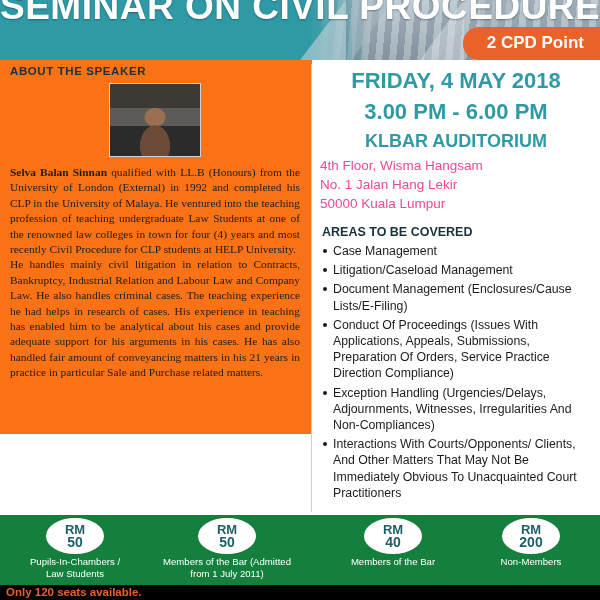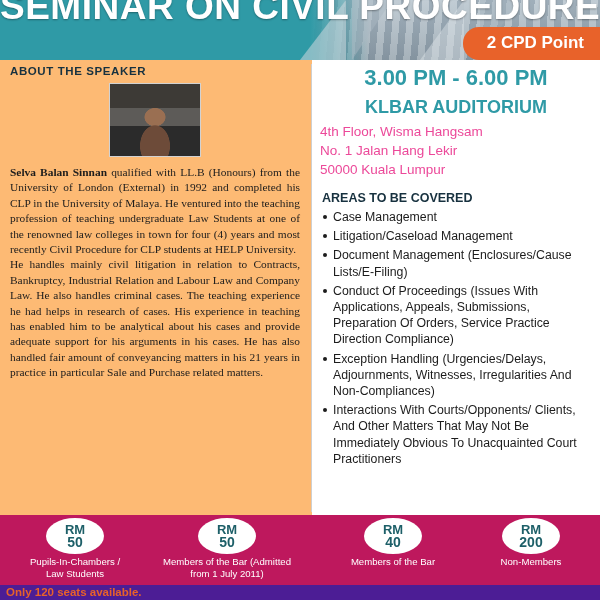--- a/index.html
+++ b/index.html
@@ -78,22 +78,22 @@
     border-top-left-radius: 16px;
     border-bottom-left-radius: 16px;
     z-index: 6;
   }
 
   
   .left-col {
     position: absolute;
     left: 0; top: 60px;
     width: 312px;
-    height: 455px;
-    background: #fdba74;
+    height: 374px;
+    background: #f97316;
     padding: 0 10px 0 8px;
     box-sizing: border-box;
   }
   .about-heading {
     font-size: 11.5px;
     font-weight: bold;
     color: #17313f;
     letter-spacing: 0.6px;
     margin: 5px 0 6px 2px;
   }
@@ -181,21 +181,21 @@
     height: 448px;
     background: #cfcfcf;
   }
 
   
   .fees-bar {
     position: absolute;
     left: 0; top: 515px;
     width: 600px;
     height: 70px;
-    background: #be185d;
+    background: #15803d;
   }
   .fee {
     position: absolute;
     top: 0;
     width: 150px;
     height: 70px;
     text-align: center;
     color: #ffffff;
   }
   .fee .oval {
@@ -223,21 +223,21 @@
   .fee-2 { left: 142px; width: 170px; }
   .fee-3 { left: 318px; }
   .fee-4 { left: 462px; width: 138px; }
 
   
   .footer {
     position: absolute;
     left: 0; top: 585px;
     width: 600px;
     height: 15px;
-    background: #4c1d95;
+    background: #000000;
     color: #e8622a;
     font-size: 11.5px;
     font-weight: bold;
     line-height: 15px;
     padding-left: 6px;
     box-sizing: border-box;
   }
   .footer .seats { color: #e8622a; }
 </style>
 </head>
@@ -259,20 +259,21 @@
   <div class="speaker-photo"></div>
   <div class="bio">
     <p><span class="name">Selva Balan Sinnan</span><span> qualified with LL.B (Honours) from the University of London (External) in 1992 and completed his CLP in the University of Malaya. He ventured into the teaching profession of teaching undergraduate Law Students at one of the renowned law colleges in town for four (4) years and most recently Civil Procedure for CLP students at HELP University.</span></p>
     <p>He handles mainly civil litigation in relation to Contracts, Bankruptcy, Industrial Relation and Labour Law and Company Law. He also handles criminal cases. The teaching experience he had helps in research of cases. His experience in teaching has enabled him to be analytical about his cases and provide adequate support for his arguments in his cases. He has also handled fair amount of conveyancing matters in his 21 years in practice in particular Sale and Purchase related matters.</p>
   </div>
 </div>
 
 <div class="col-divider"></div>
 
 <div class="right-col">
+  <div class="ev-date">FRIDAY, 4 MAY 2018</div>
   <div class="ev-time">3.00 PM - 6.00 PM</div>
   <div class="ev-venue">KLBAR AUDITORIUM</div>
   <div class="ev-addr">
     <div>4th Floor, Wisma Hangsam</div>
     <div>No. 1 Jalan Hang Lekir</div>
     <div>50000 Kuala Lumpur</div>
   </div>
 
   <div class="areas-heading">AREAS TO BE COVERED</div>
   <ul class="areas-list">

